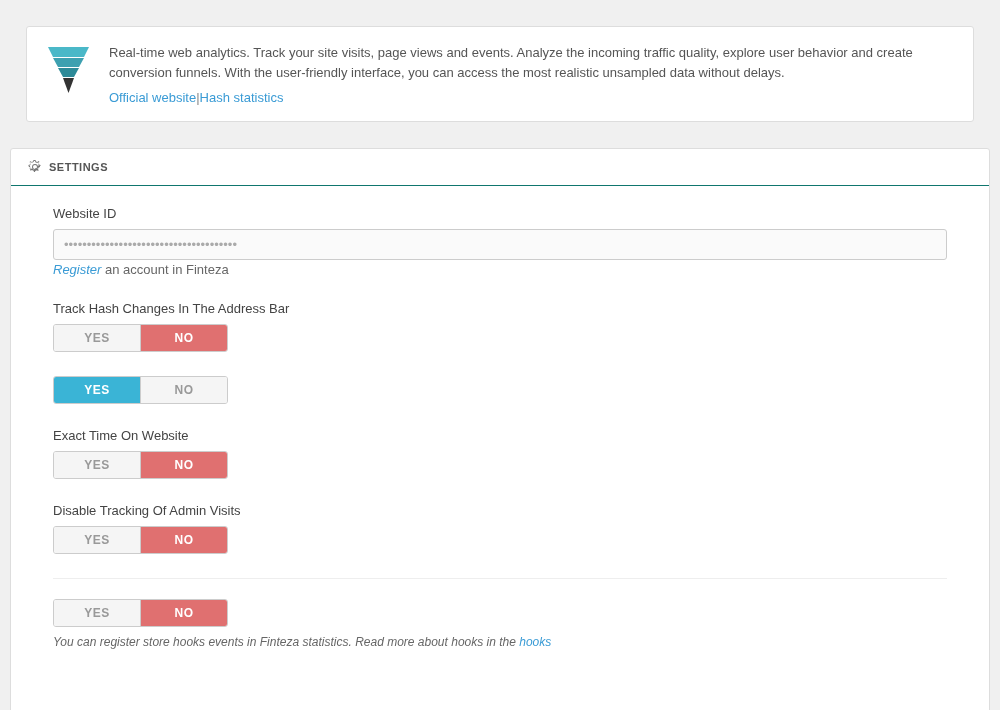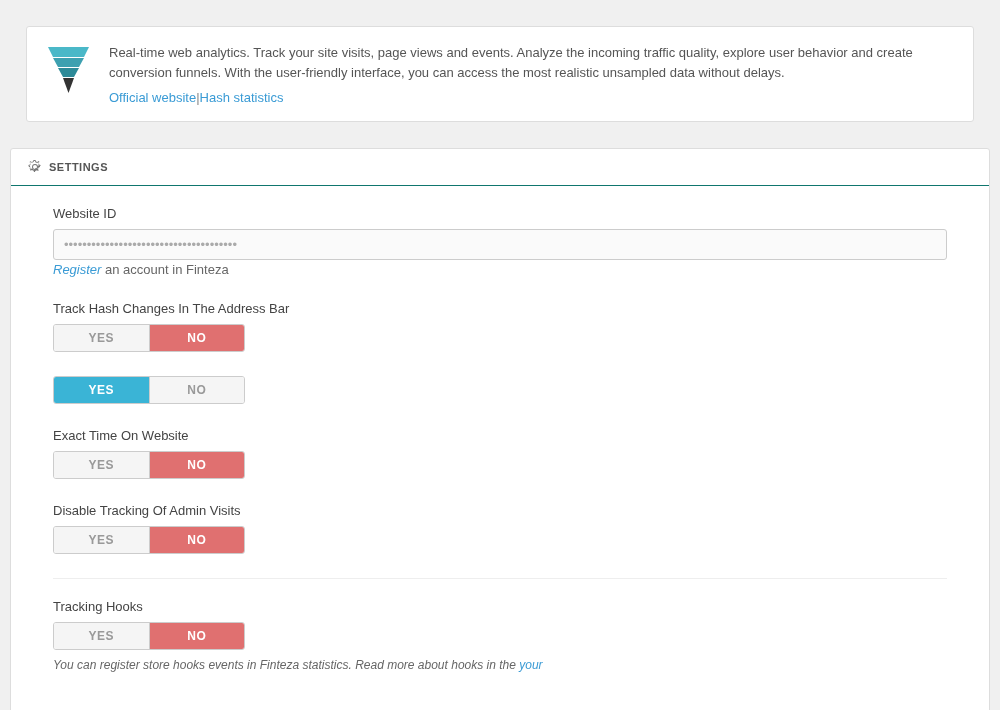--- a/index.html
+++ b/index.html
@@ -127,21 +127,21 @@
       text-decoration: none;
       font-style: italic;
     }
 
     
     .toggle-group {
       display: flex;
       border: 1px solid #ccc;
       border-radius: 3px;
       overflow: hidden;
-      width: 192px;
+      width: 175px;
     }
 
     .toggle-btn {
       padding: 6px 24px;
       font-size: 12px;
       font-weight: bold;
       border: none;
       cursor: pointer;
       letter-spacing: 0.5px;
       flex: 1;
@@ -266,26 +266,25 @@
       <div class="toggle-group">
         <button class="toggle-btn yes-inactive">YES</button>
         <div class="toggle-divider"></div>
         <button class="toggle-btn no-active">NO</button>
       </div>
     </div>
 
     <hr class="section-divider">
 
     <div class="field-group">
-      <div class="field-label">Tracking Hooks</div>
       <div class="toggle-group">
         <button class="toggle-btn yes-inactive">YES</button>
         <div class="toggle-divider"></div>
         <button class="toggle-btn no-active">NO</button>
       </div>
       <div class="tracking-hooks-note">
         <span>You can register store hooks events in Finteza statistics. Read more about hooks in the</span>
-        <a href="#">your</a>
+        <a href="#">hooks</a>
       </div>
     </div>
 
   </div>
 </div>
 
 </body></html>

